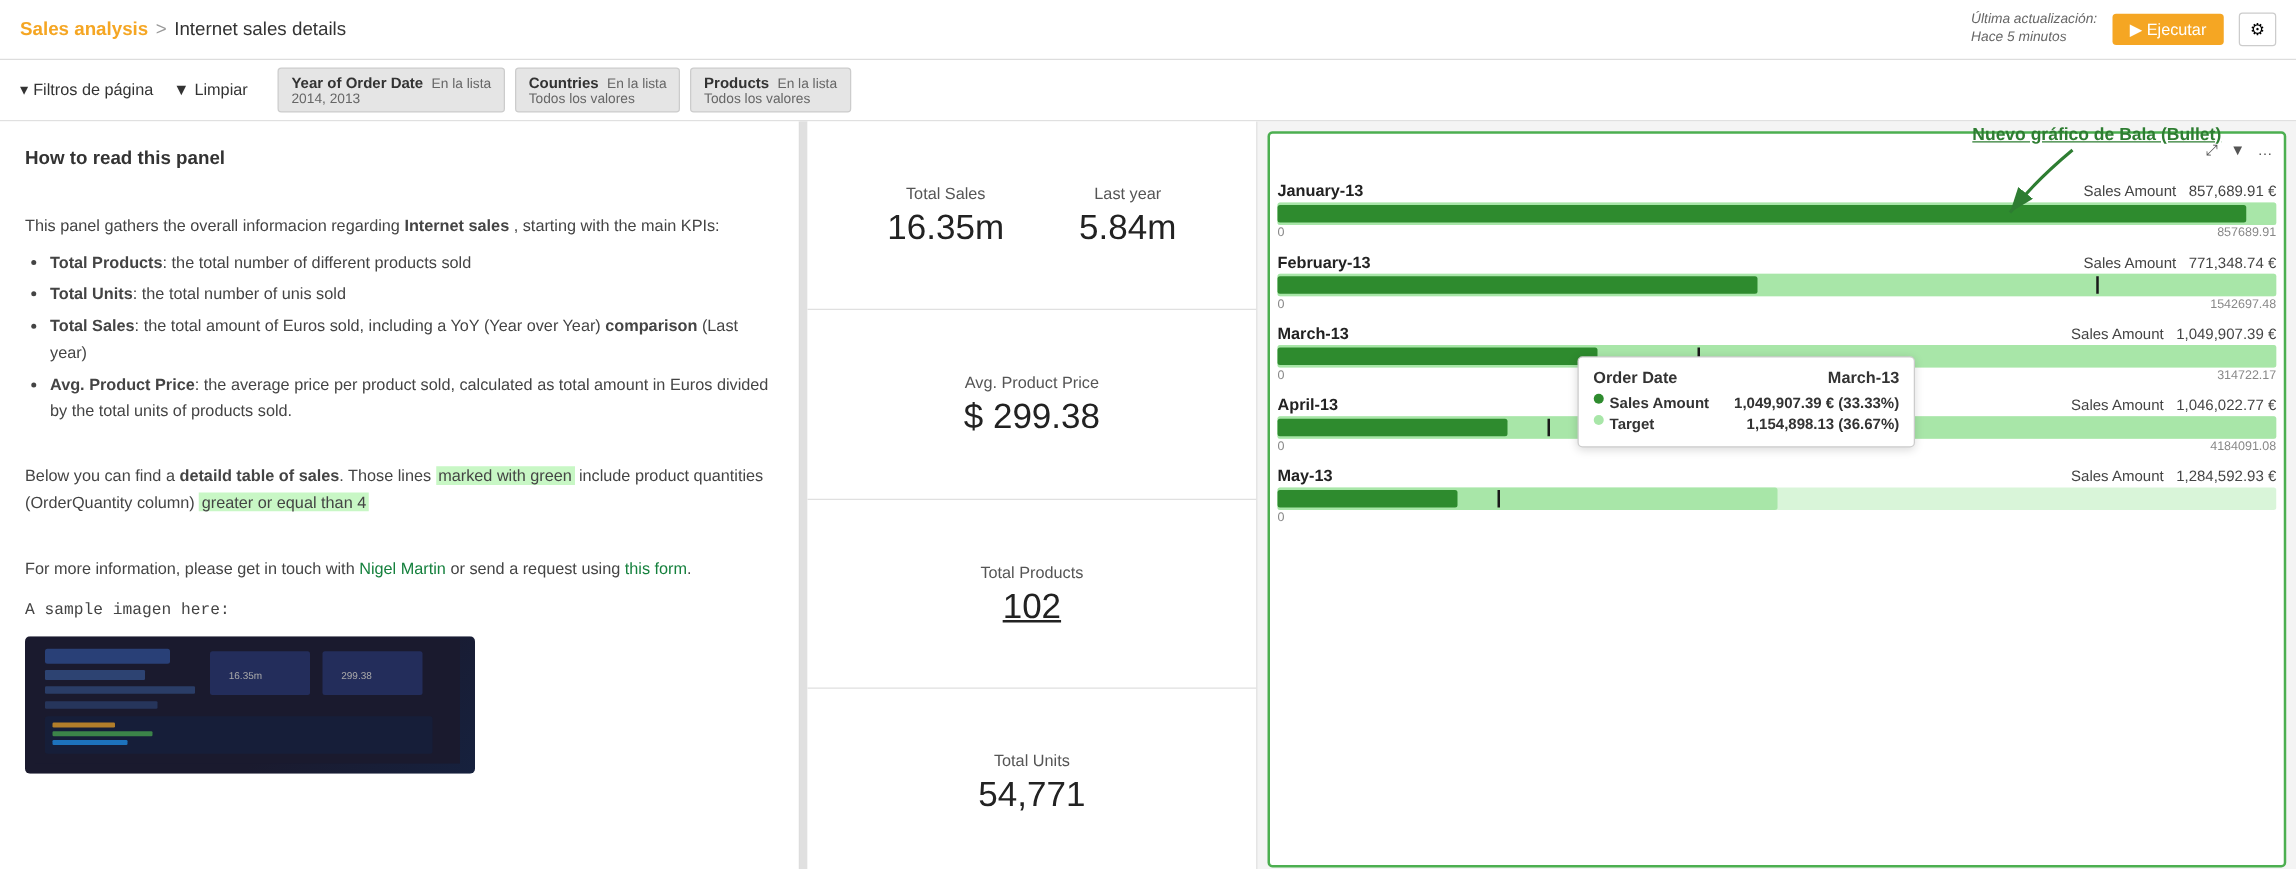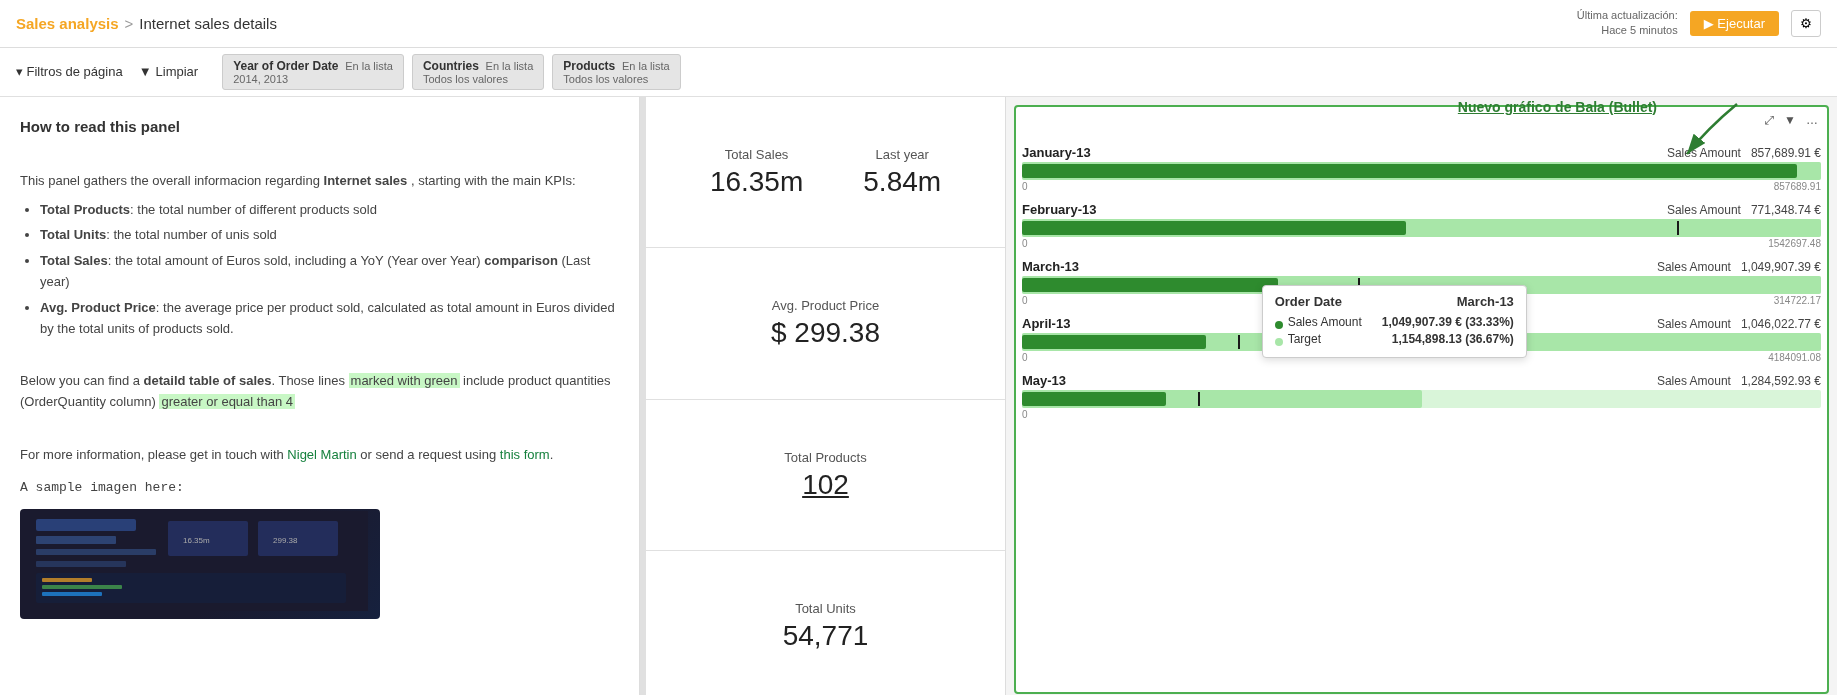--- a/index.html
+++ b/index.html
@@ -12,21 +12,21 @@
       justify-content: space-between;
       padding: 8px 16px;
       background: #fff;
       border-bottom: 1px solid #ddd;
     }
     .breadcrumb { display: flex; align-items: center; gap: 6px; font-size: 15px; }
     .breadcrumb-link { color: #f5a623; font-weight: 600; cursor: pointer; }
     .breadcrumb-sep { color: #999; }
     .breadcrumb-current { color: #333; font-weight: 400; }
     .topbar-right { display: flex; align-items: center; gap: 12px; }
-    .last-update { font-size: 11px; color: #666; text-align: right; line-height: 1.4; }
+    .last-update { font-size: 11px; color: #666; text-align: left; line-height: 1.4; font-style: italic; }
     .execute-btn {
       background: #f5a623; color: #fff; border: none; padding: 5px 14px;
       border-radius: 3px; font-size: 13px; cursor: pointer; display: flex; align-items: center; gap: 5px;
     }
     .gear-btn {
       background: none; border: 1px solid #ccc; padding: 5px 8px; border-radius: 3px; cursor: pointer;
     }
 
     
     .filterbar {
@@ -175,21 +175,21 @@
       border-radius: 4px;
       padding: 8px 12px;
       font-size: 12px;
       box-shadow: 0 2px 8px rgba(0,0,0,0.15);
       z-index: 100;
       min-width: 200px;
       top: 55%;
       left: 30%;
     }
     .tooltip-row { display: flex; justify-content: space-between; gap: 20px; margin-bottom: 3px; }
-    .tooltip-label { color: #333; font-weight: 400; display: flex; align-items: flex-end; gap: 5px; }
+    .tooltip-label { color: #333; font-weight: 700; display: flex; align-items: flex-start; gap: 5px; }
     .tooltip-val { color: #333; font-weight: 600; }
     .tooltip-header { display: flex; justify-content: space-between; margin-bottom: 6px; font-weight: 700; font-size: 13px; }
     .dot-green { width: 8px; height: 8px; border-radius: 50%; background: #2e8b2e; display: inline-block; }
     .dot-lightgreen { width: 8px; height: 8px; border-radius: 50%; background: #a8e6a8; display: inline-block; }
     .annotation-text {
       color: #2e7d32;
       font-size: 14px;
       font-weight: 700;
       text-decoration: underline;
       white-space: nowrap;
@@ -203,21 +203,21 @@
       display: flex;
       flex-direction: column;
     }
     .annotation-absolute {
       position: absolute;
       top: 2px;
       right: 60px;
       pointer-events: none;
       z-index: 300;
       display: flex;
-      flex-direction: row;
+      flex-direction: column;
       align-items: flex-start;
     }
   </style>
 </head>
 <body>
 
 <div class="topbar">
   <div class="breadcrumb">
     <span class="breadcrumb-link">Sales analysis</span>
     <span class="breadcrumb-sep">&gt;</span>

